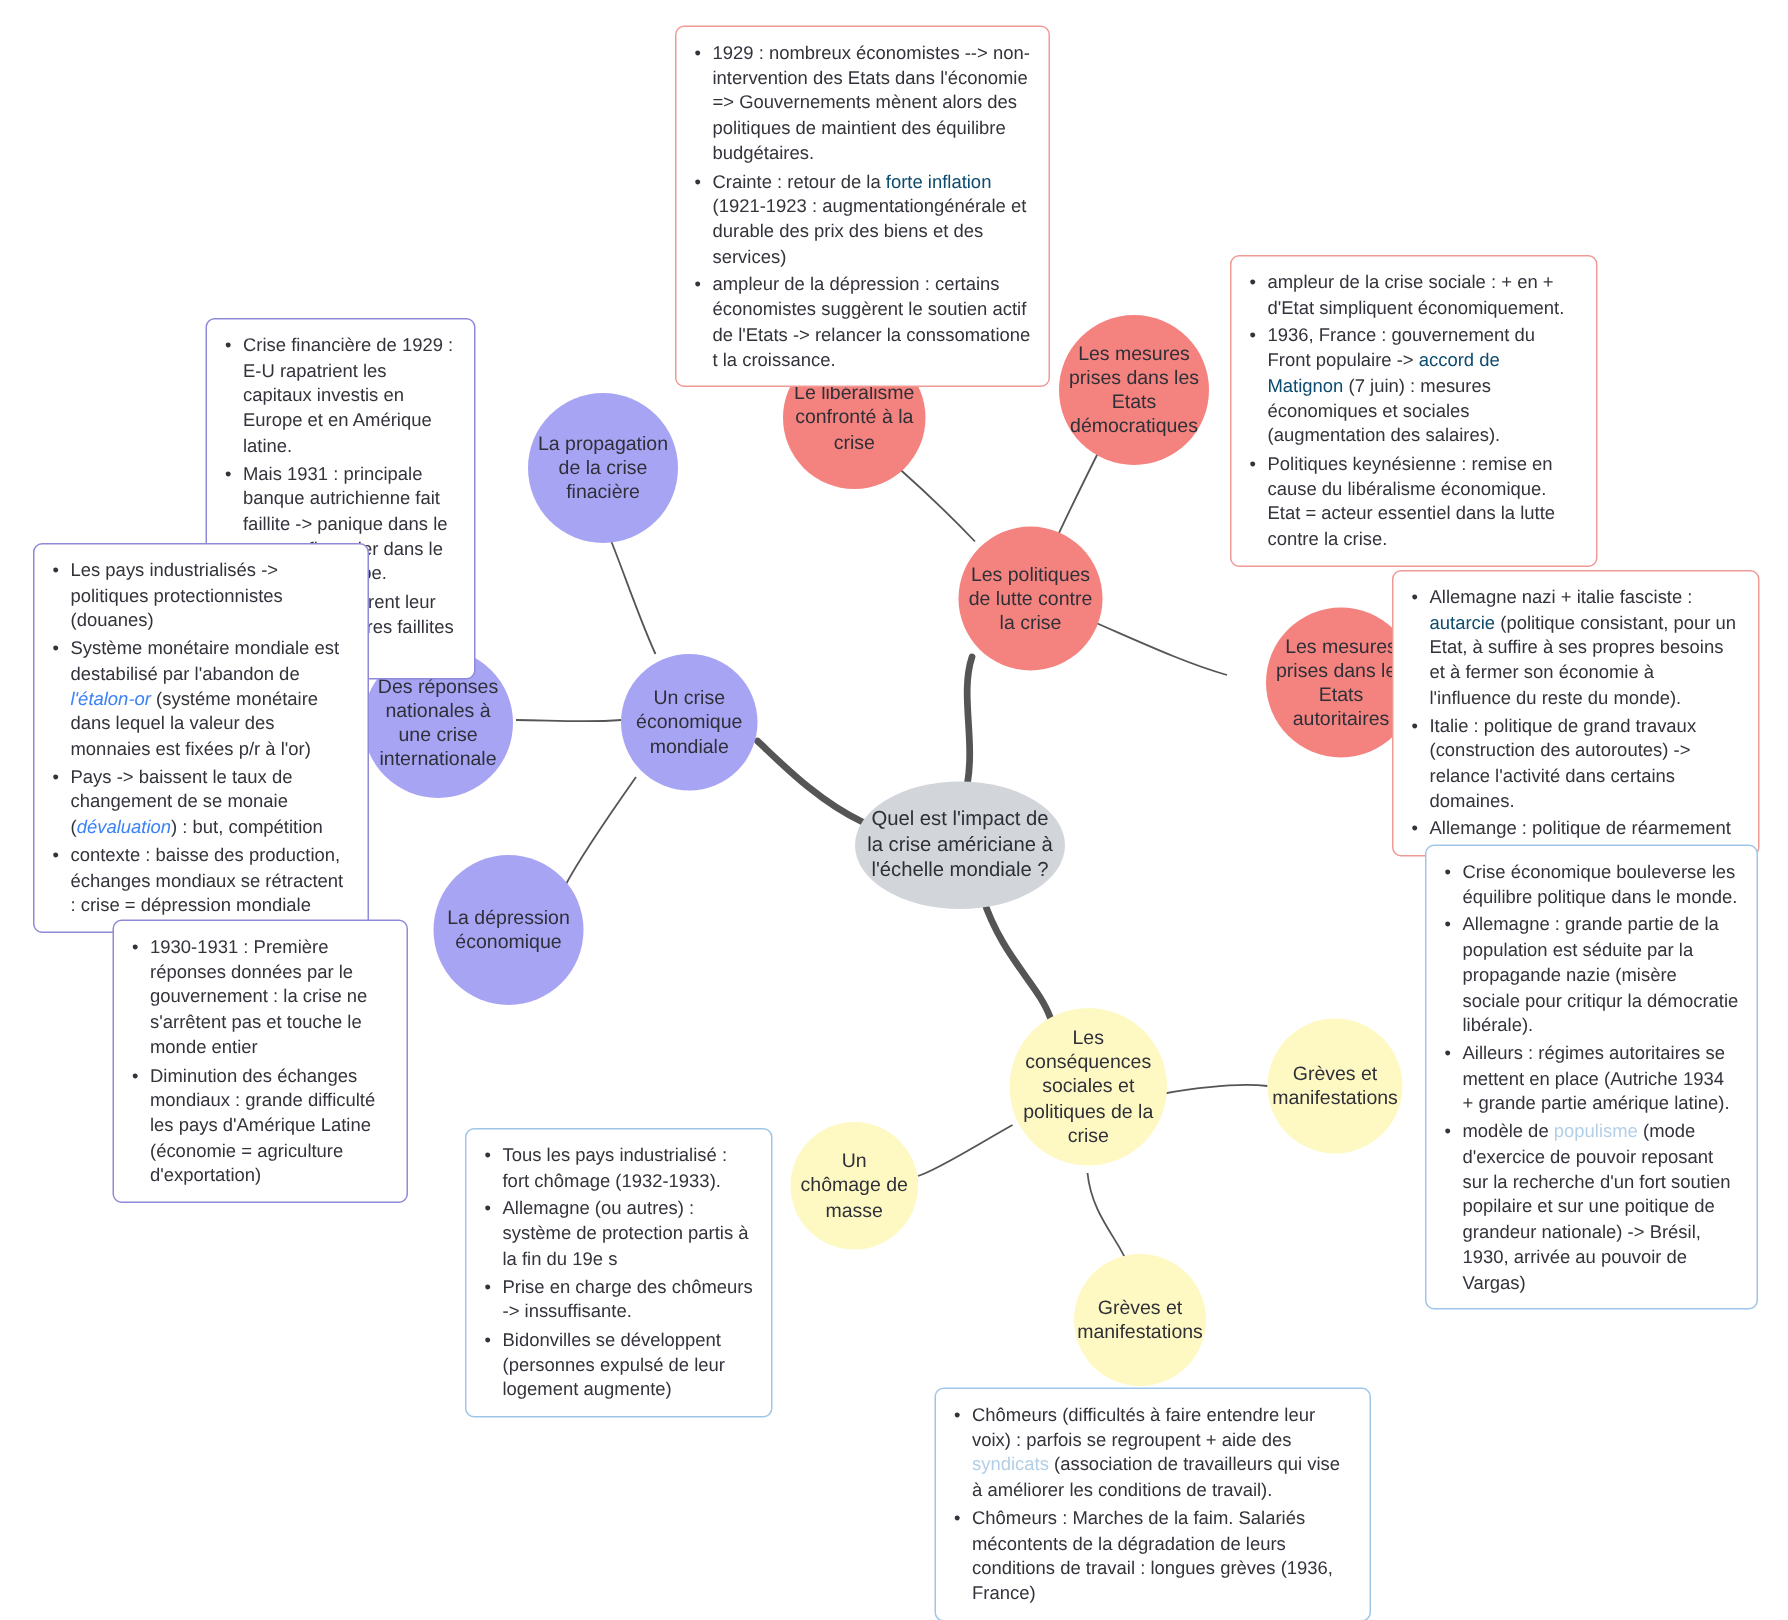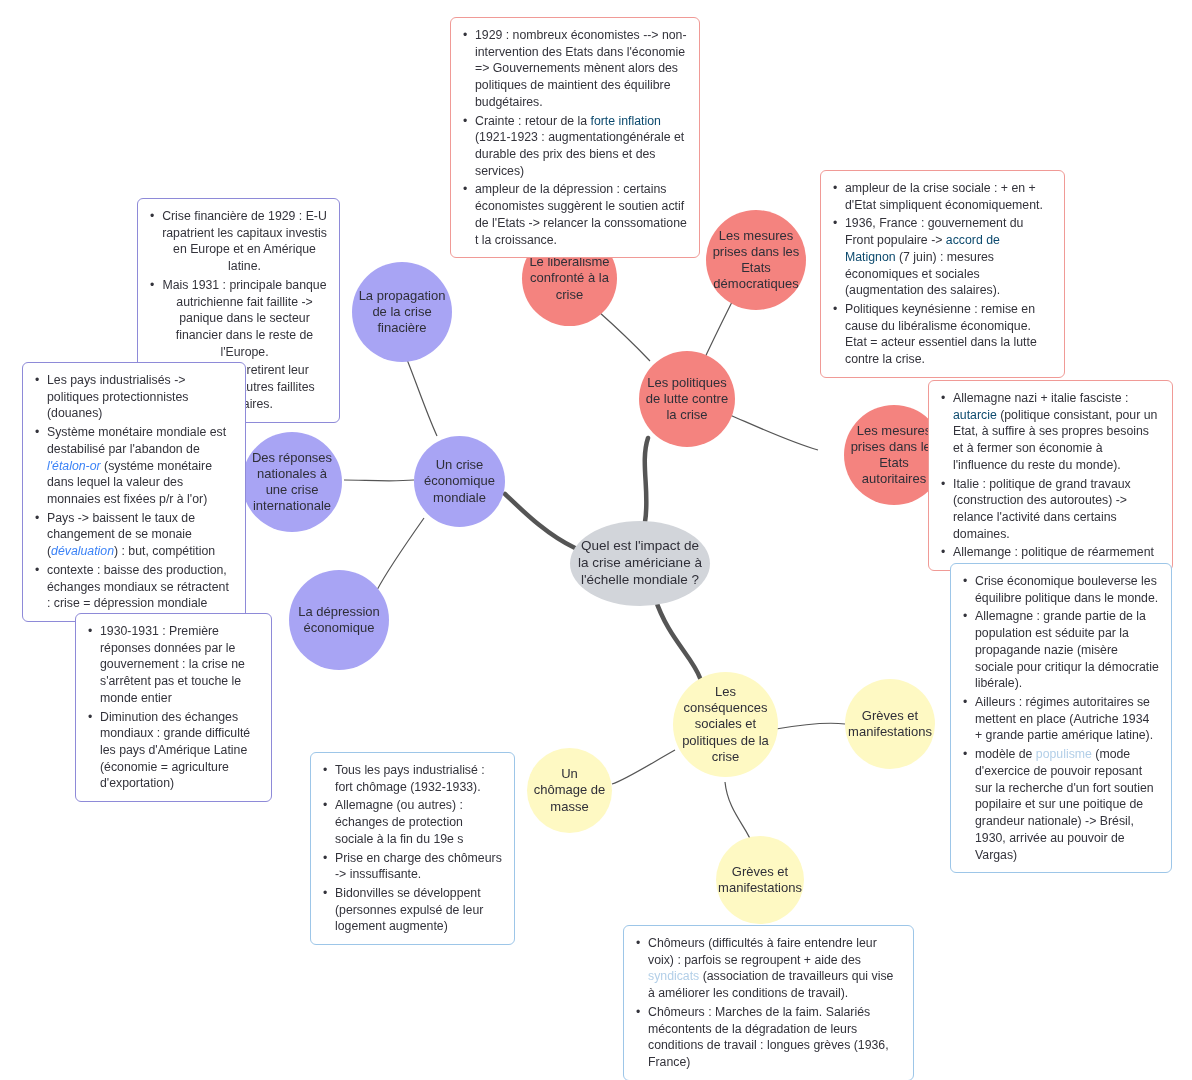--- a/index.html
+++ b/index.html
@@ -189,21 +189,21 @@
   </div>
 
   <div class="note note-red" style="left:928px; top:380px; width:245px;">
     <ul>
         <li>Allemagne nazi + italie fasciste : <span class="hl-red">autarcie</span> (politique consistant, pour un Etat, à suffire à ses propres besoins et à fermer son économie à l'influence du reste du monde).</li>
         <li>Italie : politique de grand travaux (construction des autoroutes) -&gt; relance l'activité dans certains domaines.</li>
         <li>Allemange : politique de réarmement</li>
       </ul>
   </div>
 
-  <div class="note note-purple" style="left:137px; top:198px; width:203px;text-align:center;">
+  <div class="note note-purple" style="left:137px; top:212px; width:180px;">
     <ul>
         <li>Crise financière de 1929 : E-U rapatrient les capitaux investis en Europe et en Amérique latine.</li>
         <li>Mais 1931 : principale banque autrichienne fait faillite -&gt; panique dans le secteur financier dans le reste de l'Europe.</li>
         <li>Epargnants retirent leur capitaux : d'autres faillites bancaires.</li>
       </ul>
   </div>
 
   <div class="note note-purple" style="left:22px; top:362px; width:224px;">
     <ul>
         <li>Les pays industrialisés -&gt; politiques protectionnistes (douanes)</li>
@@ -216,21 +216,21 @@
   <div class="note note-purple" style="left:75px; top:613px; width:197px;">
     <ul>
         <li>1930-1931 : Première réponses données par le gouvernement : la crise ne s'arrêtent pas et touche le monde entier</li>
         <li>Diminution des échanges mondiaux : grande difficulté les pays d'Amérique Latine (économie = agriculture d'exportation)</li>
       </ul>
   </div>
 
   <div class="note note-blue" style="left:310px; top:752px; width:205px;">
     <ul>
         <li>Tous les pays industrialisé : fort chômage (1932-1933).</li>
-        <li>Allemagne (ou autres) : échanges de protection sociale à  la fin du 19e s</li>
+        <li>Allemagne (ou autres) : système de protection partis à  la fin du 19e s</li>
         <li>Prise en charge des chômeurs -&gt; inssuffisante.</li>
         <li>Bidonvilles se développent (personnes expulsé de leur logement augmente)</li>
       </ul>
   </div>
 
   <div class="note note-blue" style="left:623px; top:925px; width:291px;">
     <ul>
         <li>Chômeurs (difficultés à faire entendre leur voix) : parfois se regroupent + aide des <span class="hl-blue">syndicats</span> (association de travailleurs qui vise à améliorer les conditions de travail).</li>
         <li>Chômeurs : Marches de la faim. Salariés mécontents de la dégradation de leurs conditions de travail : longues grèves (1936, France)</li>
       </ul>

